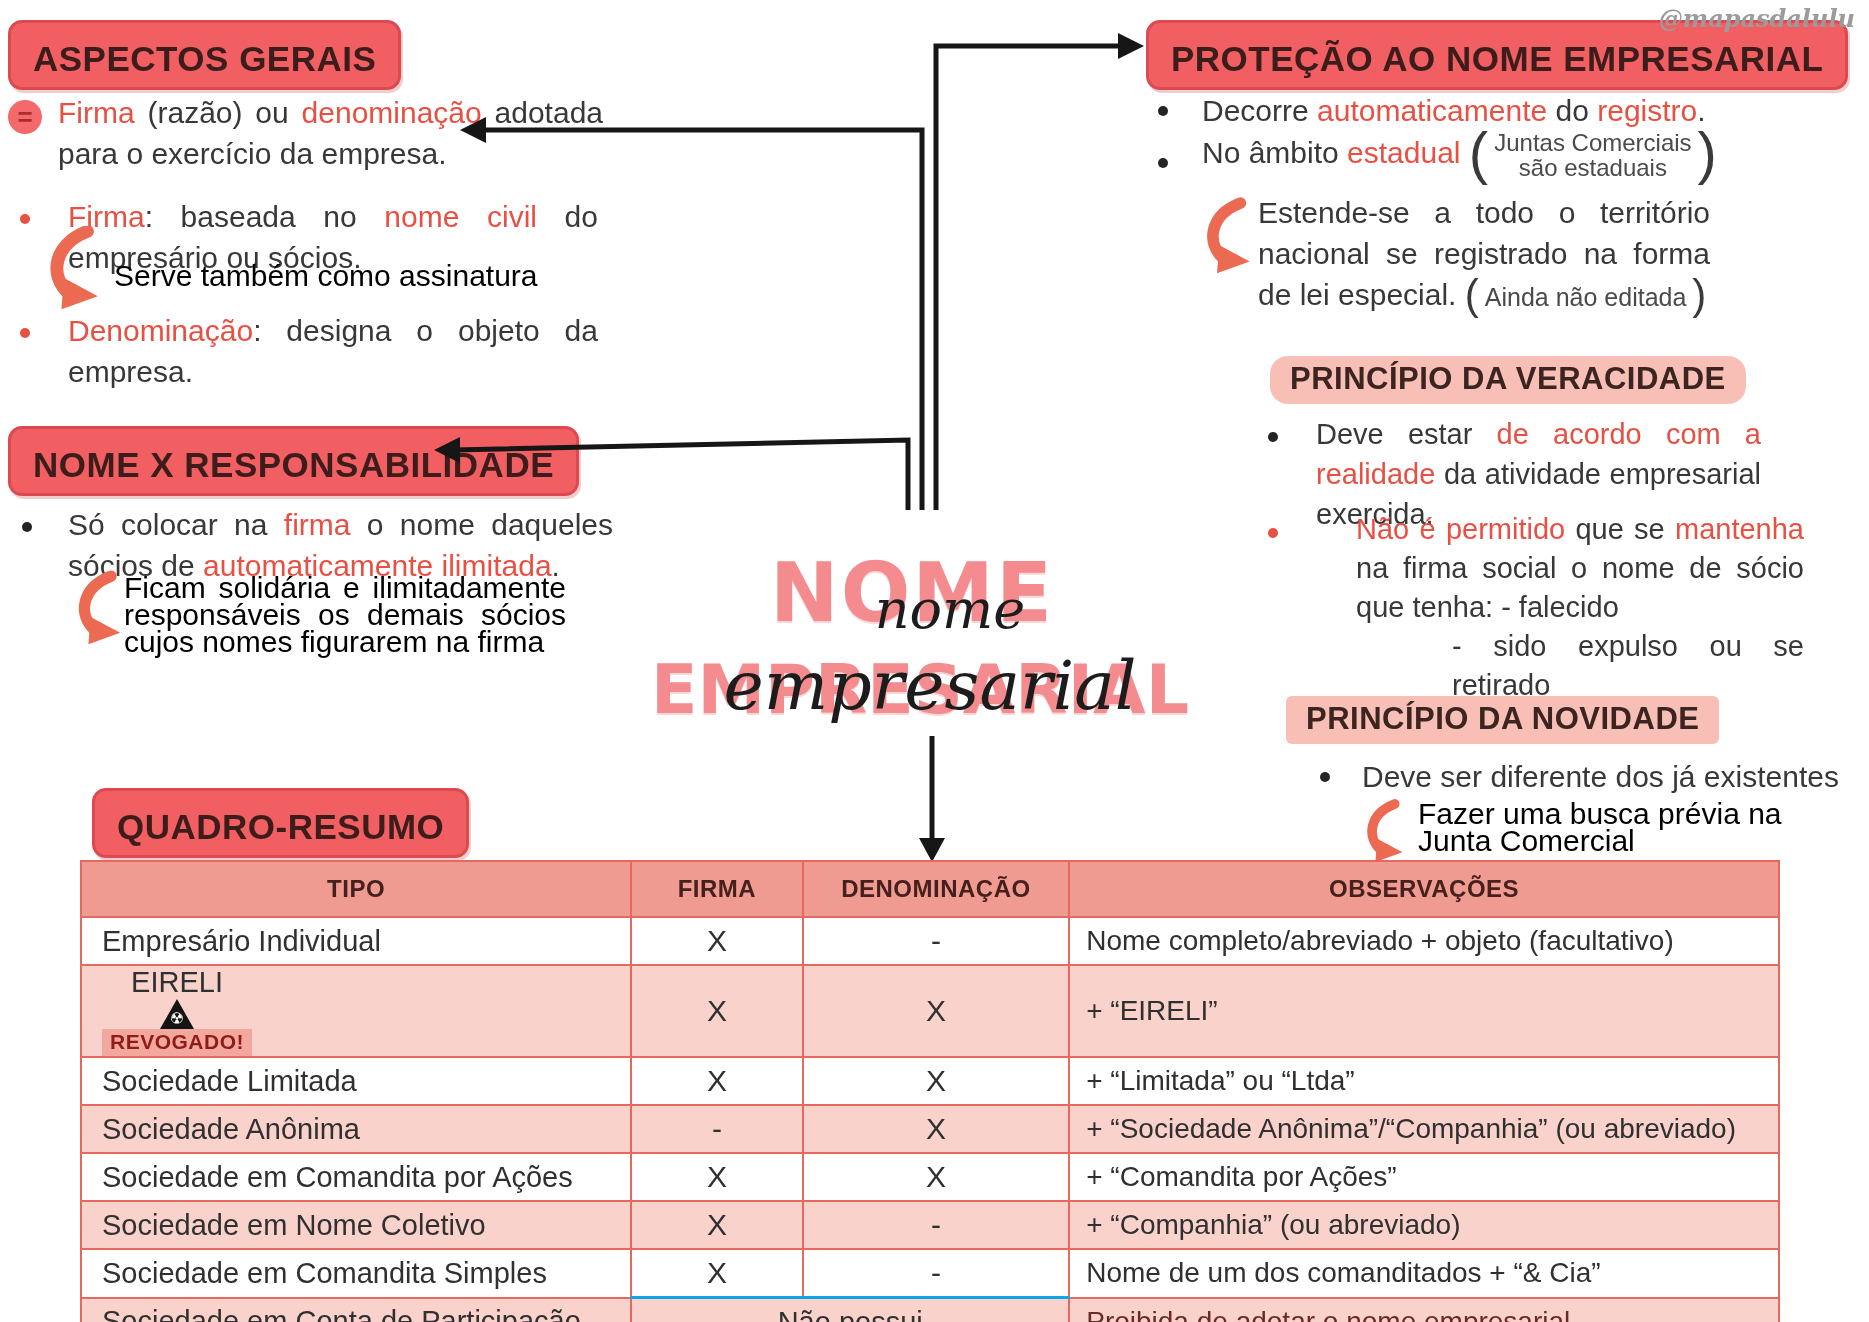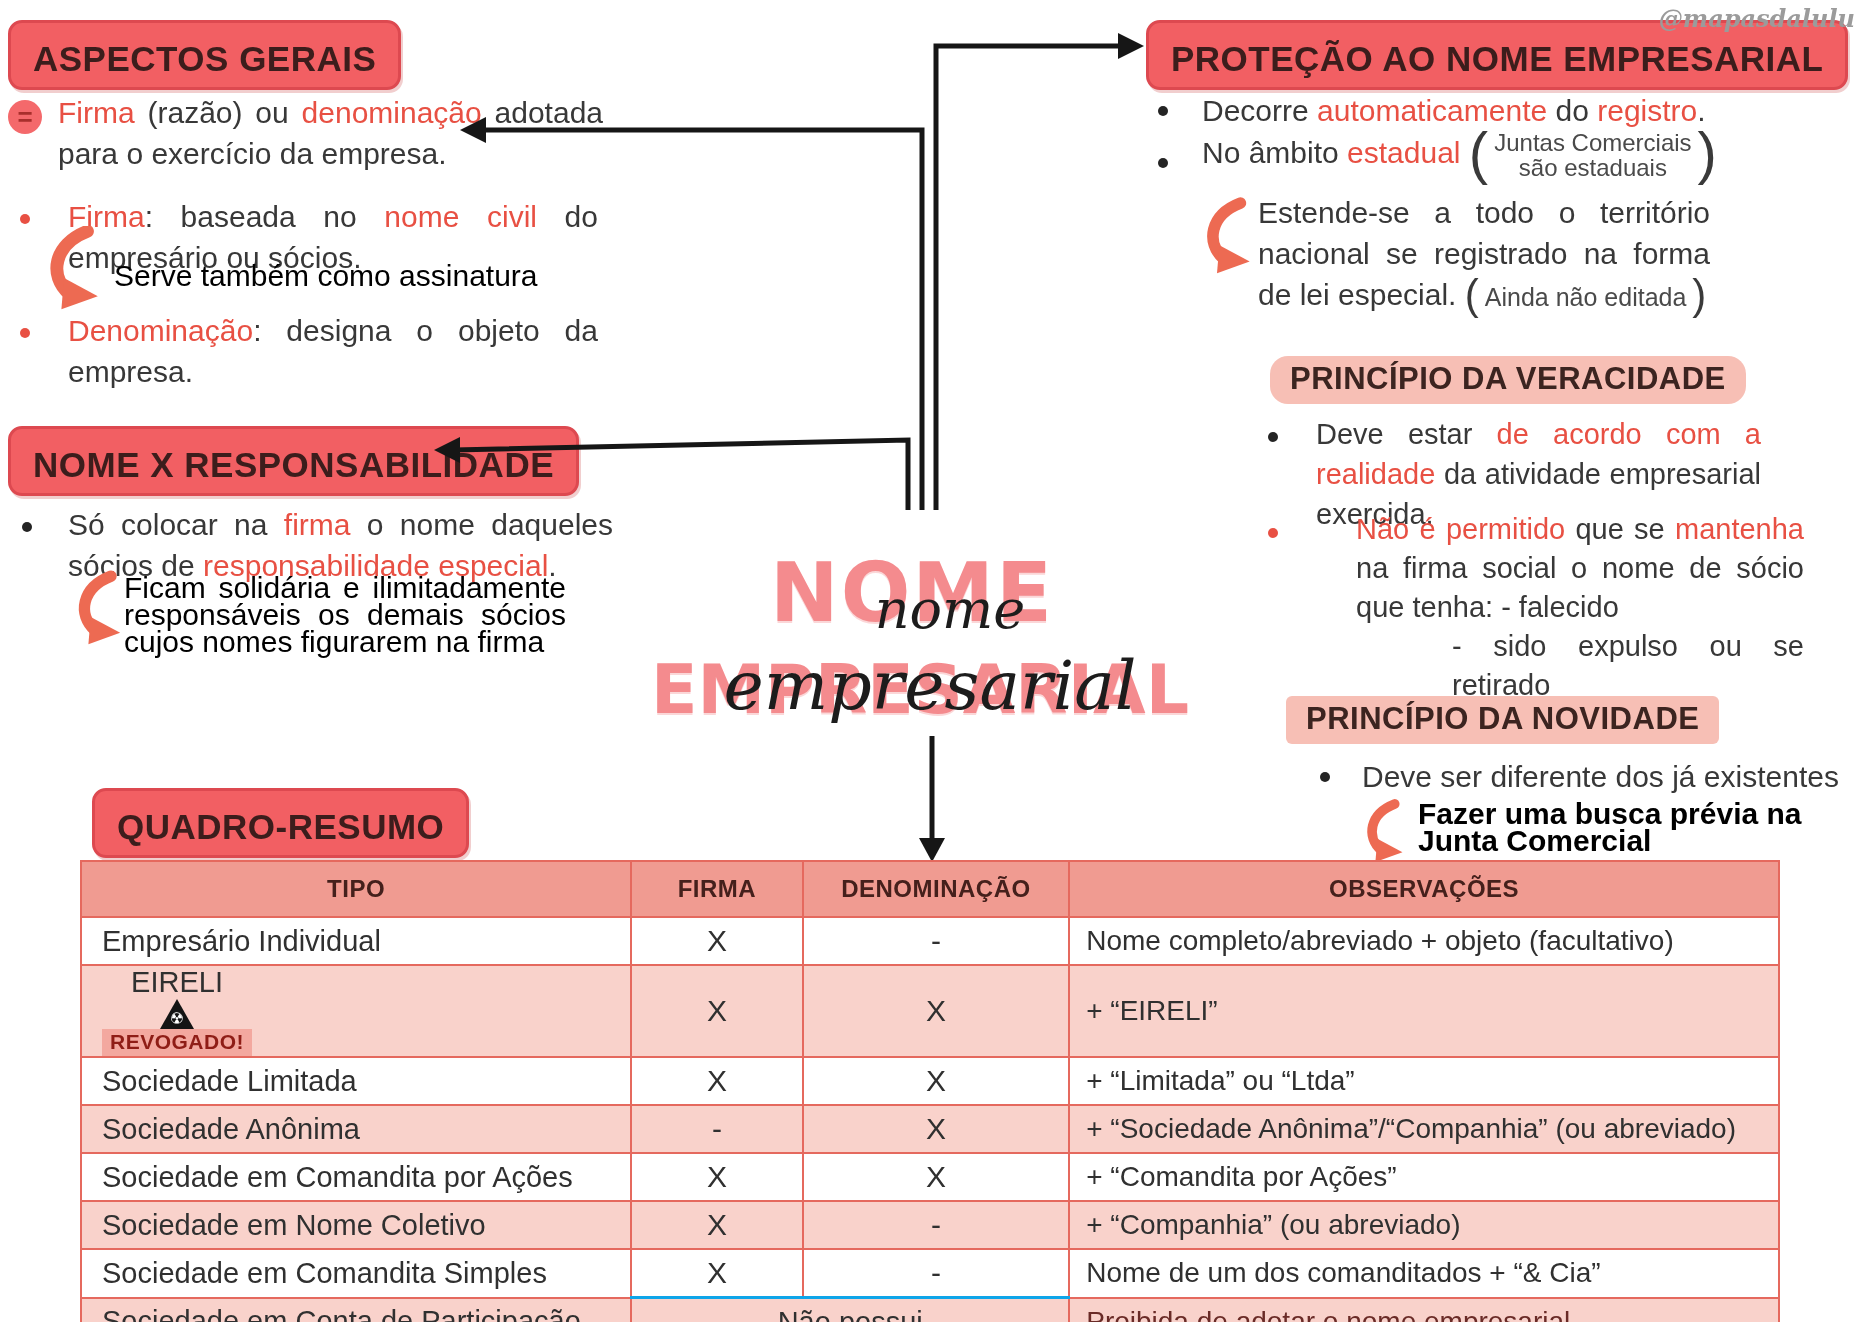--- a/index.html
+++ b/index.html
@@ -148,21 +148,21 @@
   <polygon points="20,40 46,54 18,64" fill="#ed6a52"></polygon>
 </svg>
 <div class="note" style="left:114px;top:262px;">Serve também como assinatura</div>
 
 <div class="dot red" style="left:20px;top:328px;"></div>
 <div class="para jt" style="left:68px;top:310px;width:530px;"><span class="seg-red">Denominação</span><span>: designa o objeto da empresa.</span></div>
 
 <div class="badge" style="left:8px;top:426px;">NOME X RESPONSABILIDADE</div>
 
 <div class="dot" style="left:22px;top:522px;"></div>
-<div class="para jt" style="left:68px;top:504px;width:545px;"><span>Só colocar na </span><span class="seg-red">firma</span><span> o nome daqueles sócios de </span><span class="seg-red">responsabilidade especial</span><span>.</span></div>
+<div class="para jt" style="left:68px;top:504px;width:545px;"><span>Só colocar na </span><span class="seg-red">firma</span><span> o nome daqueles sócios de </span><span class="seg-red">automaticamente ilimitada</span><span>.</span></div>
 
 <svg class="curve-arrow" style="left:68px;top:566px;" width="68" height="86" viewBox="0 0 60 66">
   <path d="M38,4 C12,14 8,38 24,52" stroke="#ed6a52" stroke-width="10" fill="none" stroke-linecap="round"></path>
   <polygon points="20,40 46,54 18,64" fill="#ed6a52"></polygon>
 </svg>
 <div class="note jt" style="left:124px;top:574px;width:442px;">Ficam solidária e ilimitadamente responsáveis os demais sócios cujos nomes figurarem na firma</div>
 
 <div class="badge" style="left:1146px;top:20px;">PROTEÇÃO AO NOME EMPRESARIAL</div>
 
 <div class="dot" style="left:1158px;top:106px;"></div>
@@ -207,21 +207,21 @@
 
 <div class="badge-light" style="left:1286px;top:696px;">PRINCÍPIO DA NOVIDADE</div>
 
 <div class="dot" style="left:1320px;top:772px;"></div>
 <div class="para" style="left:1362px;top:756px;white-space:nowrap;">Deve ser diferente dos já existentes</div>
 
 <svg class="curve-arrow" style="left:1358px;top:794px;" width="58" height="76" viewBox="0 0 60 66">
   <path d="M38,4 C12,14 8,38 24,52" stroke="#ed6a52" stroke-width="10" fill="none" stroke-linecap="round"></path>
   <polygon points="20,40 46,54 18,64" fill="#ed6a52"></polygon>
 </svg>
-<div class="note" style="left:1418px;top:800px;font-weight:bold;">
+<div class="note" style="left:1418px;top:800px;">
   <span>Fazer uma busca prévia na</span><br>
   <span>Junta Comercial</span>
 </div>
 
 <div class="badge" style="left:92px;top:788px;">QUADRO-RESUMO</div>
 
 <table class="summary-table">
   <colgroup>
     <col style="width:32.4%">
       <col style="width:10.1%">

